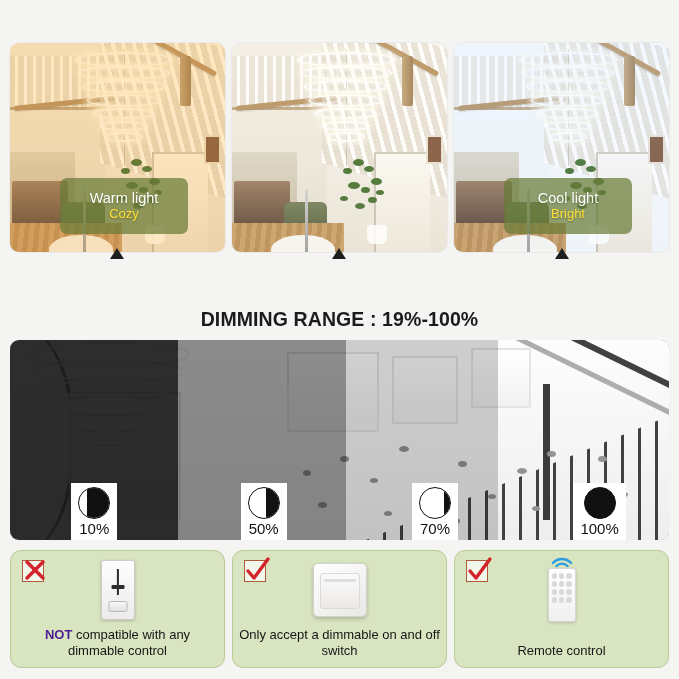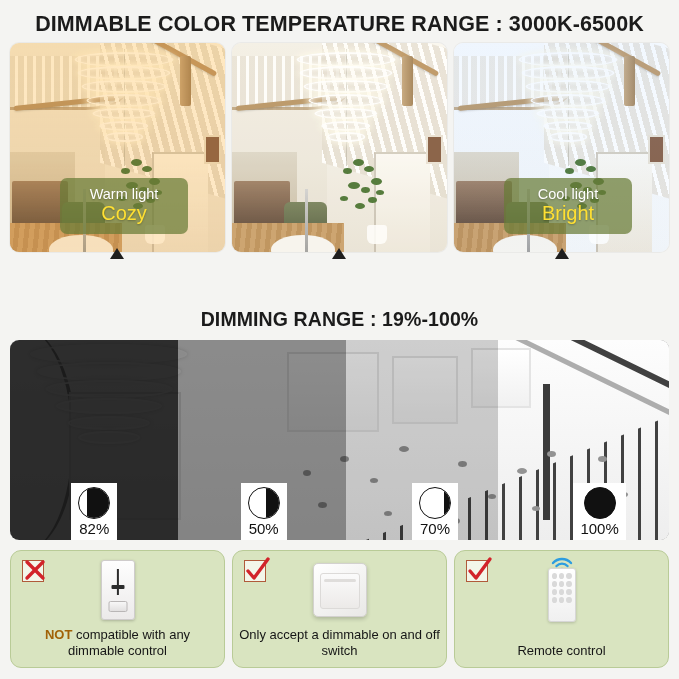--- a/index.html
+++ b/index.html
@@ -81,21 +81,21 @@
   .tint.cool    { background:linear-gradient(180deg, rgba(190,220,255,.20), rgba(215,235,255,.10)); }
 
   
   .label-band {
     position:absolute; left:50px; bottom:18px; width:128px; height:56px;
     background:rgba(104,124,54,.72); border-radius:7px;
     display:flex; flex-direction:column; align-items:center; justify-content:center;
     line-height:1.08; text-shadow:0 1px 2px rgba(0,0,0,.28);
   }
   .label-main { color:#fff; font-size:14.5px; font-weight:400; white-space:nowrap; }
-  .label-sub  { color:#ffe033; font-size:20px; font-weight:400; white-space:nowrap; }
+  .label-sub  { color:#ffe033; font-size:13px; font-weight:400; white-space:nowrap; }
 
   
   .cct-markers { position:absolute; left:0; top:248px; width:679px; height:12px; }
   .marker { position:absolute; top:0; width:0; height:0;
             border-left:7px solid transparent; border-right:7px solid transparent;
             border-bottom:11px solid #1e1e1e; transform:translateX(-50%); }
   .cct-bar-wrap { position:absolute; left:10px; top:261px; width:659px; height:29px; display:flex; align-items:center; }
   .sun-icon { position:relative; width:34px; height:30px; flex:none; margin-left:6px; }
   .cct-bar {
     position:relative; flex:1; height:26px; margin-left:6px; border-radius:13px;
@@ -146,21 +146,21 @@
   
   .bottom-row { position:absolute; left:10px; top:550px; width:659px; height:118px; display:flex; gap:7px; }
   .bcard { position:relative; width:215px; height:118px; flex:none;
            background:#d9e4c0; border:1px solid #b9cb97; border-radius:11px; }
   .bcheck { position:absolute; left:11px; top:9px; width:22px; height:22px;
             background:#f3f6ea; border:1.6px solid #b05a3a; }
   .bcheck svg { position:absolute; left:-3px; top:-6px; width:30px; height:30px; }
   .bcard-art { position:absolute; left:0; right:0; top:6px; height:66px; display:flex; align-items:center; justify-content:center; }
   .bcard-text { position:absolute; left:6px; right:6px; bottom:8px; text-align:center;
                 font-size:13px; color:#161616; line-height:1.22; }
-  .red { color:#a16207; font-weight:700; }
+  .red { color:#4c1d95; font-weight:700; }
 
   
   .sw-dimmer { position:relative; width:34px; height:60px; background:linear-gradient(180deg,#fefefe,#eceaea);
                border:1px solid #cfcccc; border-radius:3px; box-shadow:0 1px 3px rgba(0,0,0,.22); }
   .sw-dimmer .slot { position:absolute; left:50%; top:8px; width:2.2px; height:26px; background:#2c2c2c; transform:translateX(-50%); }
   .sw-dimmer .knob { position:absolute; left:50%; top:24px; width:13px; height:4px; background:#2c2c2c; transform:translateX(-50%); border-radius:1px; }
   .sw-dimmer .btn  { position:absolute; left:50%; bottom:7px; width:19px; height:11px; transform:translateX(-50%);
                      background:linear-gradient(180deg,#f7f7f7,#e2e0e0); border:1px solid #b9b6b6; border-radius:2px; }
   
   .sw-rocker { position:relative; width:54px; height:54px; background:linear-gradient(145deg,#ffffff,#e9e8e6);
@@ -176,21 +176,20 @@
   .remote .keys { position:absolute; left:3px; right:3px; top:4px; height:34px;
             display:grid; grid-template-columns:repeat(3,1fr); grid-auto-rows:6px; gap:2px; }
   .remote .keys i { background:#d9d9d9; border-radius:50%; }
   .wifi { position:absolute; left:50%; top:-1px; transform:translateX(-50%); width:22px; height:14px; }
 </style>
 </head>
 <body>
 
 <div class="page">
 
-  <div class="title-cct">DIMMABLE COLOR TEMPERATURE RANGE : 3000K-6500K</div>
 
   <div class="cct-row">
 
     <div class="cct-card">
       <div class="scene">
         <div class="wall-left"></div>
           <div class="wall-right"></div>
         <div class="upper-rail"></div>
           <div class="handrail"></div>
         <div class="stair"></div>
@@ -390,21 +389,21 @@
         <div class="dim-veil" style="background:rgba(40,40,40,.22)"></div>
       </div>
     <div class="dim-band b4">
         <div class="dim-veil" style="background:rgba(255,255,255,.04)"></div>
       </div>
 
     <div class="pct-badge" style="left:9.3%">
       <div class="pct-circle">
           <div class="fill" style="width:82%"></div>
         </div>
-      <div class="pct-text">82%</div>
+      <div class="pct-text">10%</div>
     </div>
     <div class="pct-badge" style="left:35%">
       <div class="pct-circle">
           <div class="fill" style="width:50%"></div>
         </div>
       <div class="pct-text">50%</div>
     </div>
     <div class="pct-badge" style="left:61%">
       <div class="pct-circle">
           <div class="fill" style="width:26%"></div>

